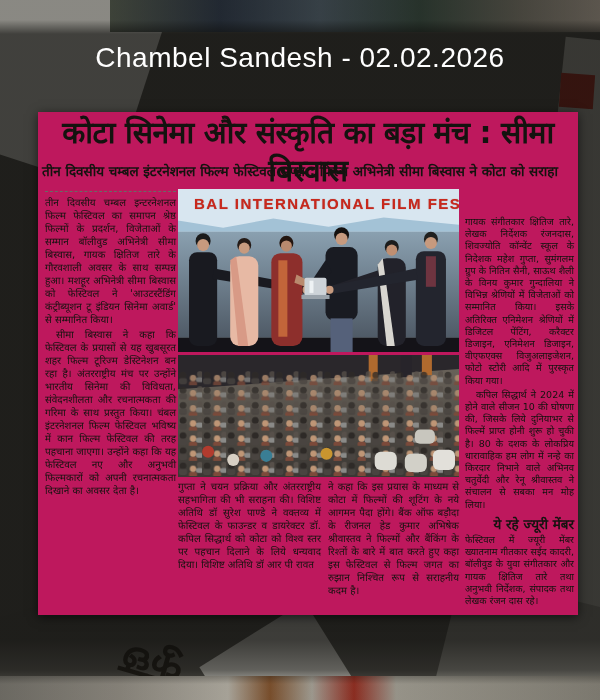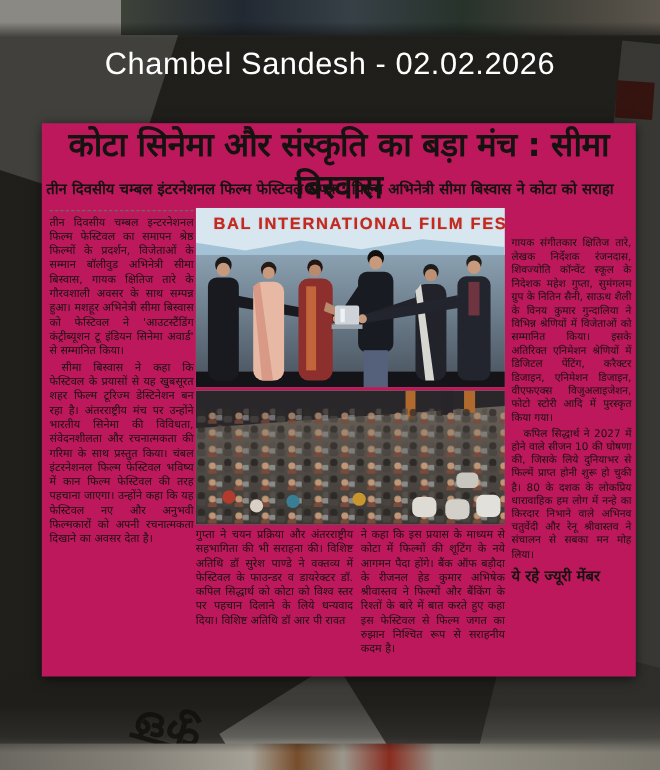--- a/index.html
+++ b/index.html
@@ -42,21 +42,21 @@
     font-size:13.5px;font-weight:bold;}
   .col{position:absolute;font-size:10px;line-height:13px;text-align:justify;}
   .col p{margin:0 0 2px 0;}
   .col p.ind{text-indent:11px;}
   .col1{left:7px;top:77px;width:131px;}
   .byline{font-size:11px;font-weight:bold;margin:0 0 2px 0;}
   .divider{border:0;border-top:1px dashed #6b6a64;margin:2px 0 4px 0;}
   .col2{left:140px;top:368px;width:143px;}
   .col3{left:290px;top:368px;width:131px;}
   .col4{left:427px;top:76px;width:109px;font-size:9.5px;line-height:12.2px;margin-top:28px;}
-  .jury-heading{font-size:13.5px;font-weight:bold;text-align:left;margin:7px 0 4px 0;}
+  .jury-heading{font-size:13.5px;font-weight:bold;text-align:right;margin:7px 0 4px 0;}
   
   .photo{position:absolute;left:140px;width:281px;overflow:hidden;background:#777;}
   .photo1{top:77px;height:163px;}
   .photo2{top:243px;height:122px;}
   .photo svg{display:block;width:100%;height:100%;}
   .banner-text{position:absolute;left:0;top:6px;width:281px;text-align:center;
     font-family:"Liberation Sans","DejaVu Sans",sans-serif;
     font-size:15px;font-weight:bold;color:#c8281c;letter-spacing:1.5px;
     white-space:nowrap;overflow:hidden;text-shadow:0 0 1px rgba(120,0,0,.5);padding-left:16px;}
 </style>
@@ -182,16 +182,17 @@
   <div class="col col2">
     <p>गुप्ता ने चयन प्रक्रिया और अंतरराष्ट्रीय सहभागिता की भी सराहना की। विशिष्ट अतिथि डॉ सुरेश पाण्डे ने वक्तव्य में फेस्टिवल के फाउन्डर व डायरेक्टर डॉ. कपिल सिद्धार्थ को कोटा को विश्व स्तर पर पहचान दिलाने के लिये धन्यवाद दिया। विशिष्ट अतिथि डॉ आर पी रावत</p>
   </div>
 
   <div class="col col3">
     <p>ने कहा कि इस प्रयास के माध्यम से कोटा में फिल्मों की शूटिंग के नये आगमन पैदा होंगे। बैंक ऑफ बड़ौदा के रीजनल हेड कुमार अभिषेक श्रीवास्तव ने फिल्मों और बैंकिंग के रिश्तों के बारे में बात करते हुए कहा इस फेस्टिवल से फिल्म जगत का रुझान निश्चित रूप से सराहनीय कदम है।</p>
   </div>
 
   <div class="col col4">
     <p>गायक संगीतकार क्षितिज तारे, लेखक निर्देशक रंजनदास, शिवज्योति कॉन्वेंट स्कूल के निदेशक महेश गुप्ता, सुमंगलम ग्रुप के नितिन सैनी, साऊथ शैली के विनय कुमार गुन्दालिया ने विभिन्न श्रेणियों में विजेताओं को सम्मानित किया। इसके अतिरिक्त एनिमेशन श्रेणियों में डिजिटल पेंटिंग, करैक्टर डिजाइन, एनिमेशन डिजाइन, वीएफएक्स विजुअलाइजेशन, फोटो स्टोरी आदि में पुरस्कृत किया गया।</p>
-    <p class="ind">कपिल सिद्धार्थ ने 2027 में होने वाले सीजन 10 की घोषणा की, जिसके लिये दुनियाभर से फिल्में प्राप्त होनी शुरू हो चुकी है। 80 के दशक के लोकप्रिय धारावाहिक हम लोग में नन्हे का किरदार निभाने वाले अभिनव चतुर्वेदी और रेनू श्रीवास्तव ने संचालन से सबका मन मोह लिया।</p>
+    <p class="ind">कपिल सिद्धार्थ ने 2024 में होने वाले सीजन 10 की घोषणा की, जिसके लिये दुनियाभर से फिल्में प्राप्त होनी शुरू हो चुकी है। 80 के दशक के लोकप्रिय धारावाहिक हम लोग में नन्हे का किरदार निभाने वाले अभिनव चतुर्वेदी और रेनू श्रीवास्तव ने संचालन से सबका मन मोह लिया।</p>
     <div class="jury-heading">ये रहे ज्यूरी मेंबर</div>
+    <p>फेस्टिवल में ज्यूरी मेंबर ख्यातनाम गीतकार सईद कादरी, बॉलीवुड के युवा संगीतकार और गायक क्षितिज तारे तथा अनुभवी निर्देशक, संपादक तथा लेखक रंजन दास रहे।</p>
   </div>
 </div>
 
 </body></html>

